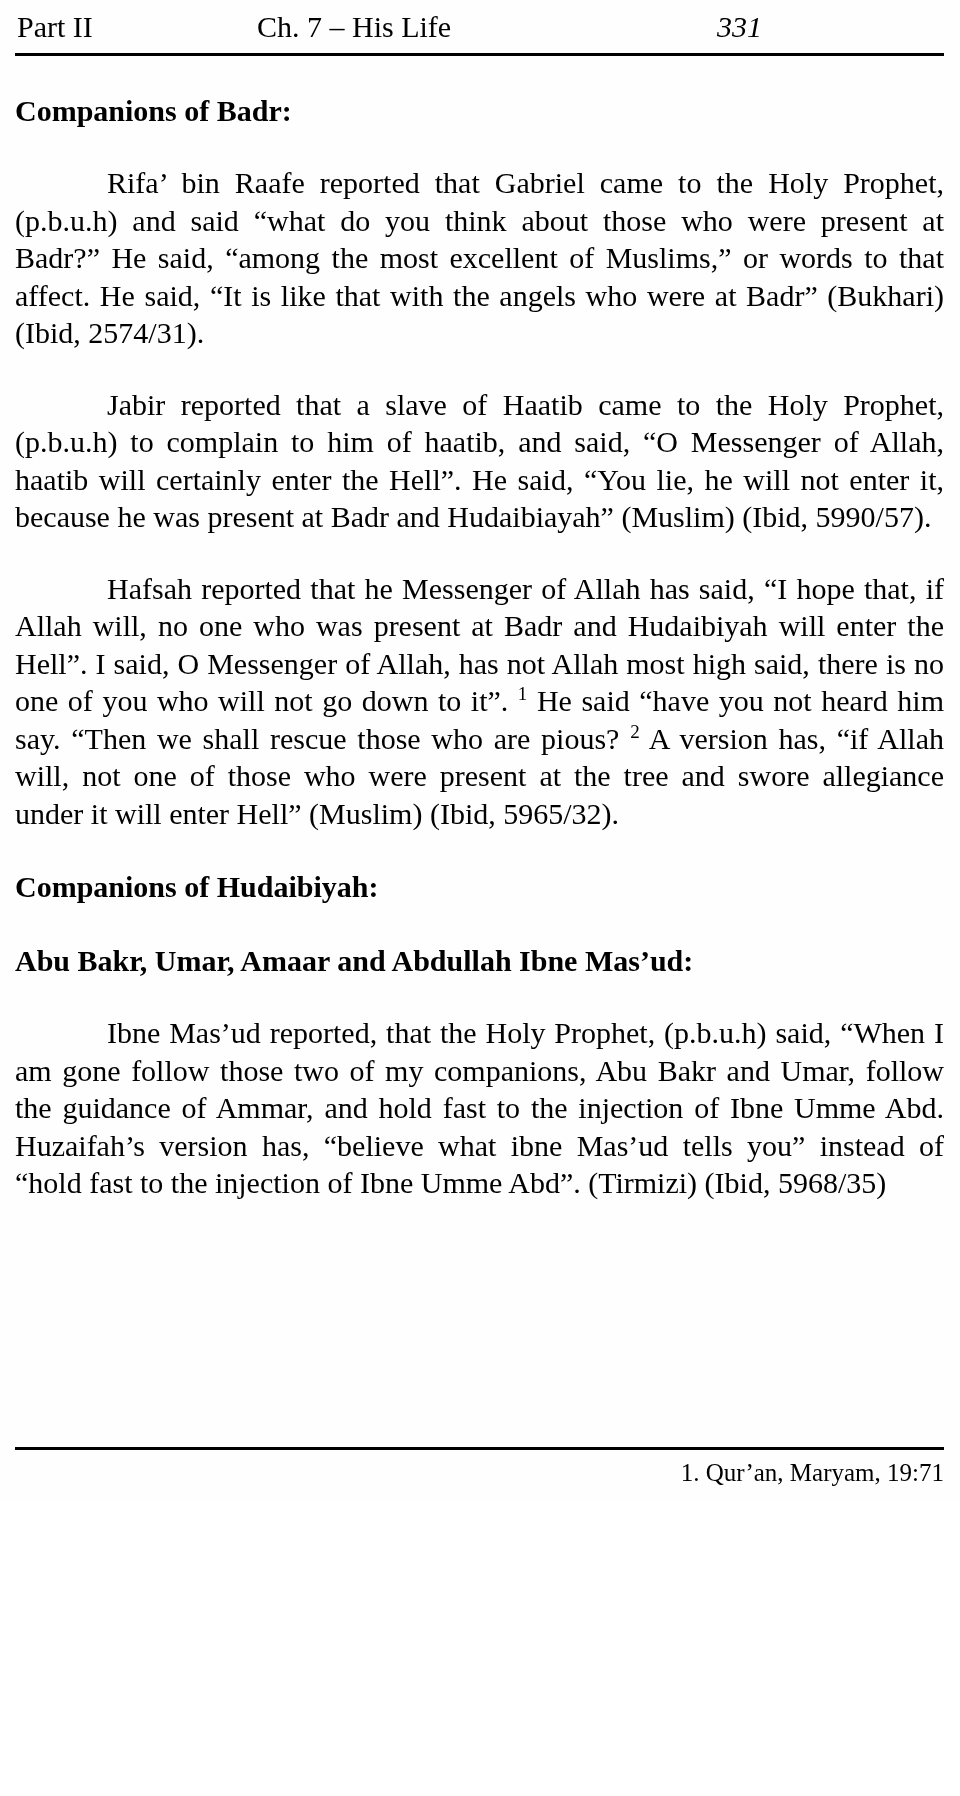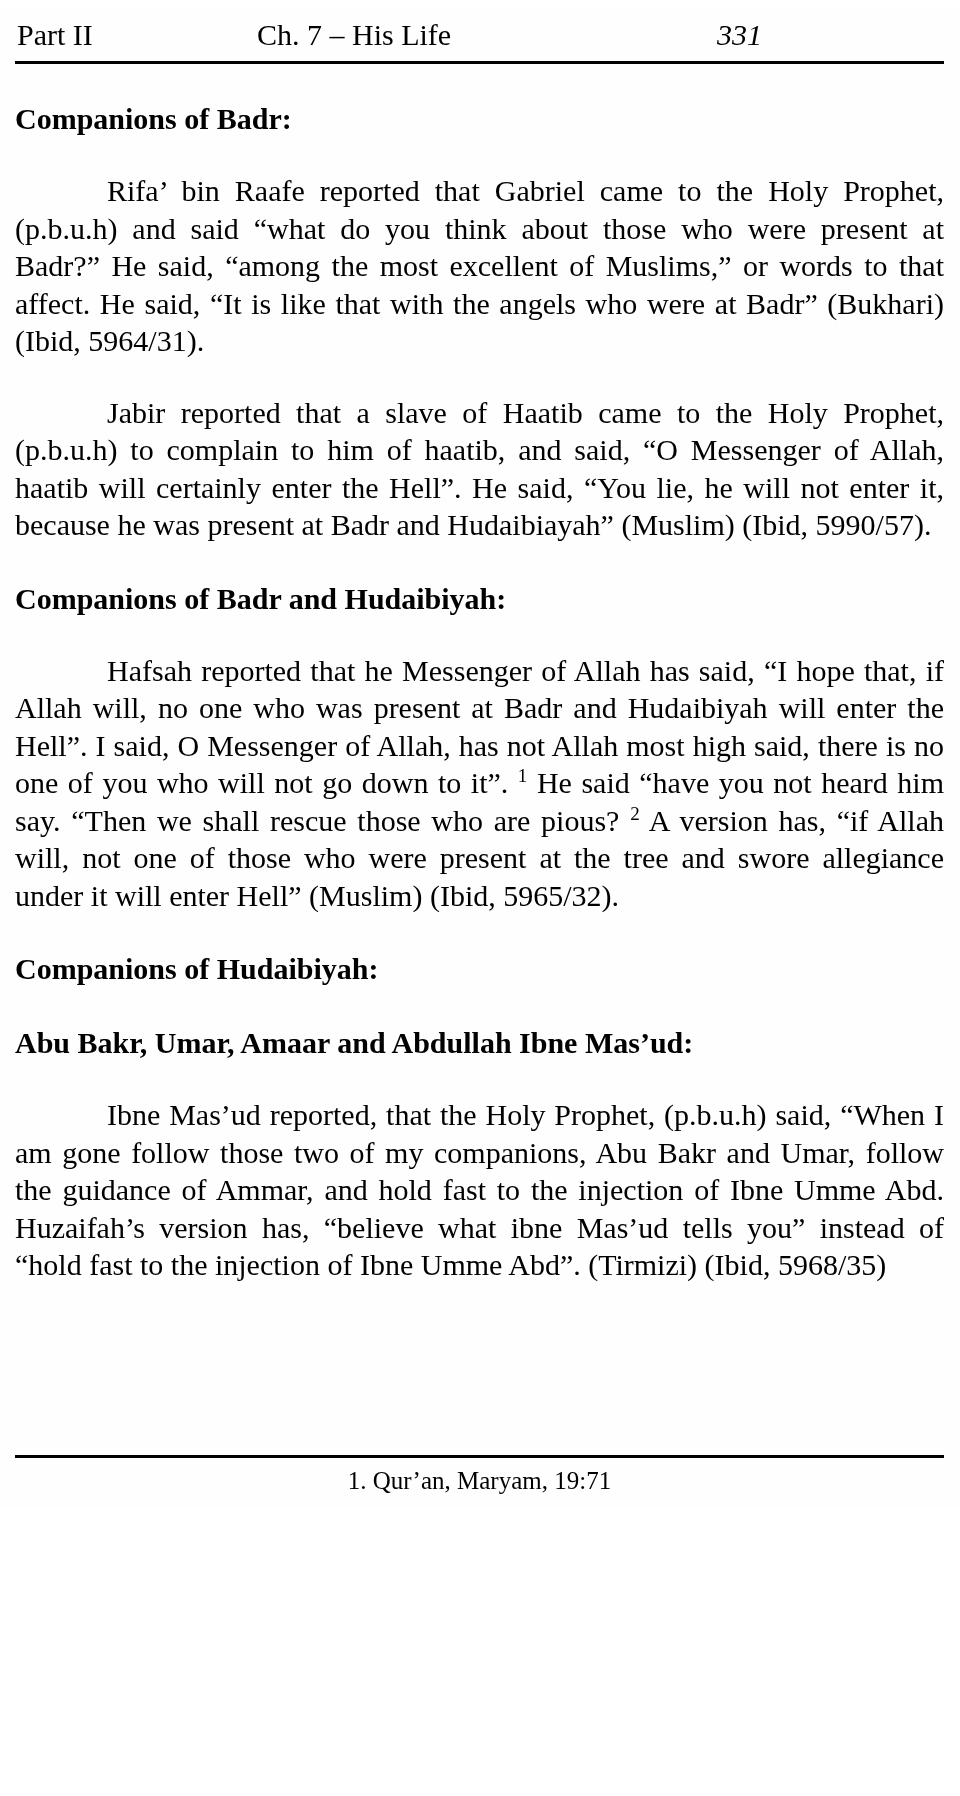--- a/index.html
+++ b/index.html
@@ -3,21 +3,21 @@
 <meta charset="utf-8">
 <style>
   html, body {
     margin: 0;
     padding: 0;
     background: #ffffff;
   }
   .page {
     width: 960px;
     height: 1500px;
-    margin: 8px auto;
+    margin: 0 auto;
     background: #fefefe;
     color: #000000;
     font-family: "Liberation Serif", "DejaVu Serif", serif;
     font-size: 30px;
     position: relative;
     box-sizing: border-box;
     padding: 10px 16px 0 15px;
     overflow: hidden;
   }
   .page-header {
@@ -55,45 +55,44 @@
     bottom: 10px;
   }
   .footnote-rule {
     height: 0;
     border-top: 3px solid #000;
     margin-bottom: 6px;
   }
   .footnote {
     font-size: 25px;
     line-height: 34px;
-    text-align: center;
+    text-align: right;
   }
 </style>
 </head>
 <body>
 
 <div class="page">
 
   <header class="page-header">
     <span class="hdr-left">Part II</span>
     <span class="hdr-center">Ch. 7 – His Life</span>
     <span class="hdr-right">331</span>
   </header>
   <div class="header-rule"></div>
 
   <div class="body-text">
 
     <section>
       <h2 class="heading">Companions of Badr:</h2>
-      <p class="para"><span>Rifa’ bin Raafe reported that Gabriel came to the Holy Prophet, (p.b.u.h) and said “what do you think about those who were present at Badr?” He said, “among the most excellent of Muslims,” or words to that affect. He said, “It is like that with the angels who were at Badr” (Bukhari) (Ibid, 5964/31).</span></p>
+      <p class="para"><span>Rifa’ bin Raafe reported that Gabriel came to the Holy Prophet, (p.b.u.h) and said “what do you think about those who were present at Badr?” He said, “among the most excellent of Muslims,” or words to that affect. He said, “It is like that with the angels who were at Badr” (Bukhari) (Ibid, 2574/31).</span></p>
       <p class="para"><span>Jabir reported that a slave of Haatib came to the Holy Prophet, (p.b.u.h) to complain to him of haatib, and said, “O Messenger of Allah, haatib will certainly enter the Hell”. He said, “You lie, he will not enter it, because he was present at Badr and Hudaibiayah” (Muslim) (Ibid, 5990/57).</span></p>
     </section>
 
     <section>
-      <h2 class="heading">Companions of Badr and Hudaibiyah:</h2>
       <p class="para"><span>Hafsah reported that he Messenger of Allah has said, “I hope that, if Allah will, no one who was present at Badr and Hudaibiyah will enter the Hell”. I said, O Messenger of Allah, has not Allah most high said, there is no one of you who will not go down to it”. </span><sup class="fn-ref">1</sup><span> He said “have you not heard him say. “Then we shall rescue those who are pious? </span><sup class="fn-ref">2</sup><span> A version has, “if Allah will, not one of those who were present at the tree and swore allegiance under it will enter Hell” (Muslim) (Ibid, 5965/32).</span></p>
     </section>
 
     <section>
       <h2 class="heading">Companions of Hudaibiyah:</h2>
     </section>
 
     <section>
       <h2 class="heading">Abu Bakr, Umar, Amaar and Abdullah Ibne Mas’ud:</h2>
       <p class="para"><span>Ibne Mas’ud reported, that the Holy Prophet, (p.b.u.h) said, “When I am gone follow those two of my companions, Abu Bakr and Umar, follow the guidance of Ammar, and hold fast to the injection of Ibne Umme Abd. Huzaifah’s version has, “believe what ibne Mas’ud tells you” instead of “hold fast to the injection of Ibne Umme Abd”. (Tirmizi) (Ibid, 5968/35)</span></p>

